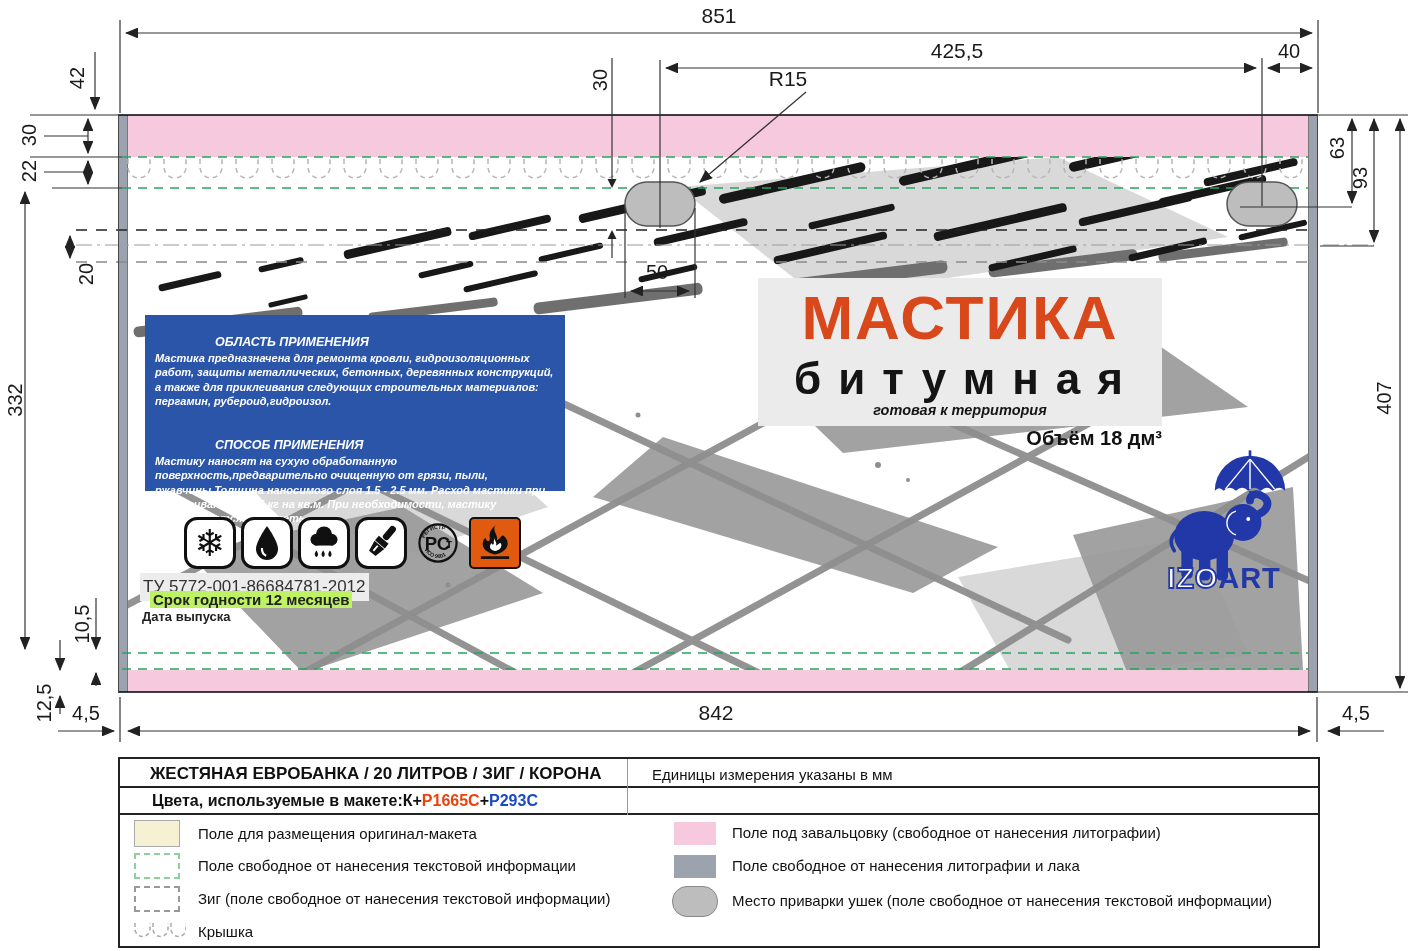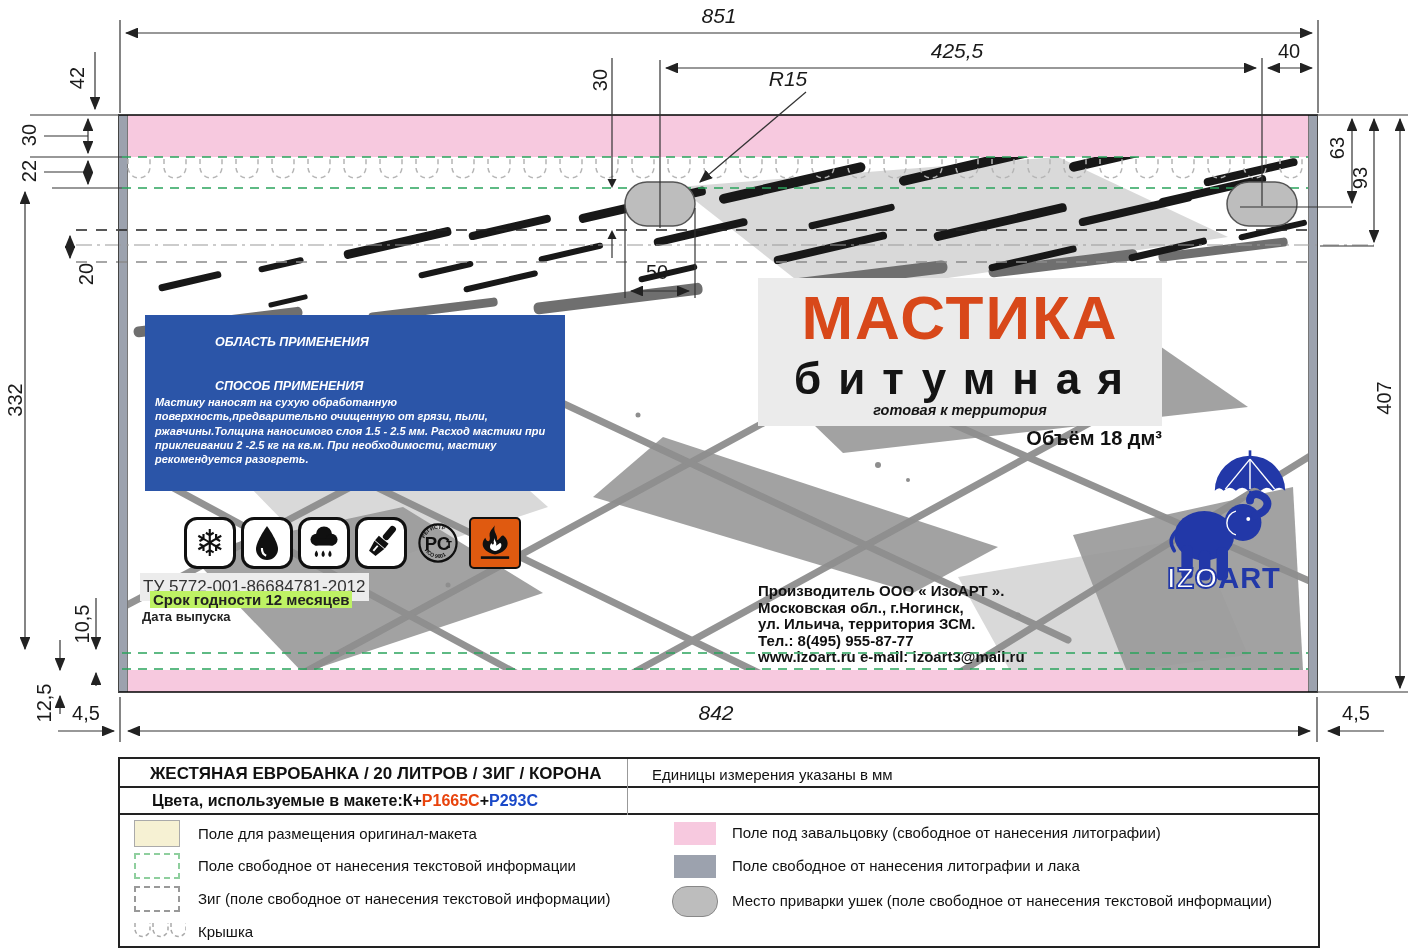--- a/index.html
+++ b/index.html
@@ -34,21 +34,21 @@
   .icon.flam{border-width:2px;border-radius:5px;background:#E05A10;}
   .snow{font-family:"DejaVu Sans", sans-serif;font-size:37px;line-height:1;color:#101010;font-weight:bold;}
   .tu-line{position:absolute;left:22px;top:458px;font-size:17px;color:#333;background:#ececec;padding:4px 3px;}
   .shelf-line{position:absolute;left:32px;top:476px;font-size:15px;font-weight:bold;color:#222;background:#bef264;padding:0 3px;}
   .date-line{position:absolute;left:24px;top:494px;font-size:13px;font-weight:bold;color:#222;}
   .producer{position:absolute;left:640px;top:468px;font-size:15px;font-weight:bold;line-height:1.1;color:#111;}
   .logo-box{position:absolute;left:1044px;top:328px;width:132px;height:152px;}
   
   .overlay{position:absolute;left:0;top:0;pointer-events:none;}
   .dim{position:absolute;transform:translate(-50%,-50%);font-size:20px;color:#1a1a1a;white-space:nowrap;}
-  .dim.big{font-size:21px;font-style:italic;}
+  .dim.big{font-size:21px;}
   .dim.rot{transform:translate(-50%,-50%) rotate(-90deg);}
   
   .legend{position:absolute;left:118px;top:757px;width:1202px;height:191px;border:2px solid #222;box-sizing:border-box;background:#fff;}
   .legend-row1{position:absolute;left:0;top:0;width:100%;height:29px;border-bottom:2px solid #222;box-sizing:border-box;}
   .legend-title{position:absolute;left:30px;top:5px;font-size:17px;font-weight:bold;color:#111;}
   .legend-units{position:absolute;left:532px;top:7px;font-size:15px;color:#111;}
   .legend-row2{position:absolute;left:0;top:29px;width:100%;height:27px;border-bottom:2px solid #222;box-sizing:border-box;
                font-size:16px;font-weight:bold;}
   .legend-row2 .wrap{position:absolute;left:32px;top:4px;}
   .legend-divider{position:absolute;left:507px;top:0;width:1px;height:56px;background:#999;}
@@ -137,20 +137,21 @@
       </g>
     </svg>
 
     <div class="strip-pink-top"></div>
     <div class="strip-pink-bottom"></div>
     <div class="strip-gray-left"></div>
     <div class="strip-gray-right"></div>
 
     <div class="usage-box">
       <h4>ОБЛАСТЬ ПРИМЕНЕНИЯ</h4>
+      <p>Мастика предназначена для ремонта кровли, гидроизоляционных работ, защиты металлических, бетонных, деревянных конструкций, а также для приклеивания следующих строительных материалов: пергамин, рубероид,гидроизол.</p>
       <h4 class="second">СПОСОБ ПРИМЕНЕНИЯ</h4>
       <p>Мастику наносят на сухую обработанную поверхность,предварительно очищенную от грязи, пыли, ржавчины.Толщина наносимого слоя 1.5 - 2.5 мм. Расход мастики при приклеивании 2 -2.5 кг на кв.м. При необходимости, мастику рекомендуется разогреть.</p>
     </div>
 
     <div class="title-band">
       <div class="brand-title">МАСТИКА</div>
       <div class="brand-sub">битумная</div>
       <div class="brand-tag">готовая к территория</div>
     </div>
     <div class="volume">Объём 18 дм³</div>
@@ -205,27 +206,20 @@
           <path d="M26 20 C25 24 29 25 27 29 C31 27 31.5 24.5 33 27 C34 31 31 34 26 35 C20 34 19 30 22 26 C23 29 25.5 28 24.5 24 Z" fill="#fff"></path>
           <rect x="10" y="41" width="32" height="3" fill="#101010"></rect>
         </svg>
       </div>
     </div>
 
     <div class="tu-line">ТУ 5772-001-86684781-2012</div>
     <div class="shelf-line">Срок годности 12 месяцев</div>
     <div class="date-line">Дата выпуска</div>
 
-    <div class="producer">
-      <div>Производитель ООО « ИзоАРТ ».</div>
-      <div>Московская обл., г.Ногинск,</div>
-      <div>ул. Ильича, территория ЗСМ.</div>
-      <div>Тел.: 8(495) 955-87-77</div>
-      <div>www.izoart.ru e-mail: izoart3@mail.ru</div>
-    </div>
 
     <div class="logo-box">
       <svg width="132" height="152" viewBox="0 0 150 160">
         <g fill="#2238A8">
           <path d="M60 48 A40 40 0 0 1 140 48 Q133 41 126 48 Q119 41 112 48 Q105 41 98 48 Q91 41 84 48 Q77 41 70 48 Q65 42 60 48 Z"></path>
           <rect x="98.5" y="2" width="3" height="9"></rect>
           <rect x="99" y="48" width="2.6" height="11"></rect>
           <ellipse cx="48" cy="99" rx="34" ry="28"></ellipse>
           <circle cx="92" cy="84" r="21"></circle>
           <path d="M106 76 C121 71 125 59 112 53 C104 49.5 100 54 100 59" fill="none" stroke="#2238A8" stroke-width="9" stroke-linecap="round"></path>

